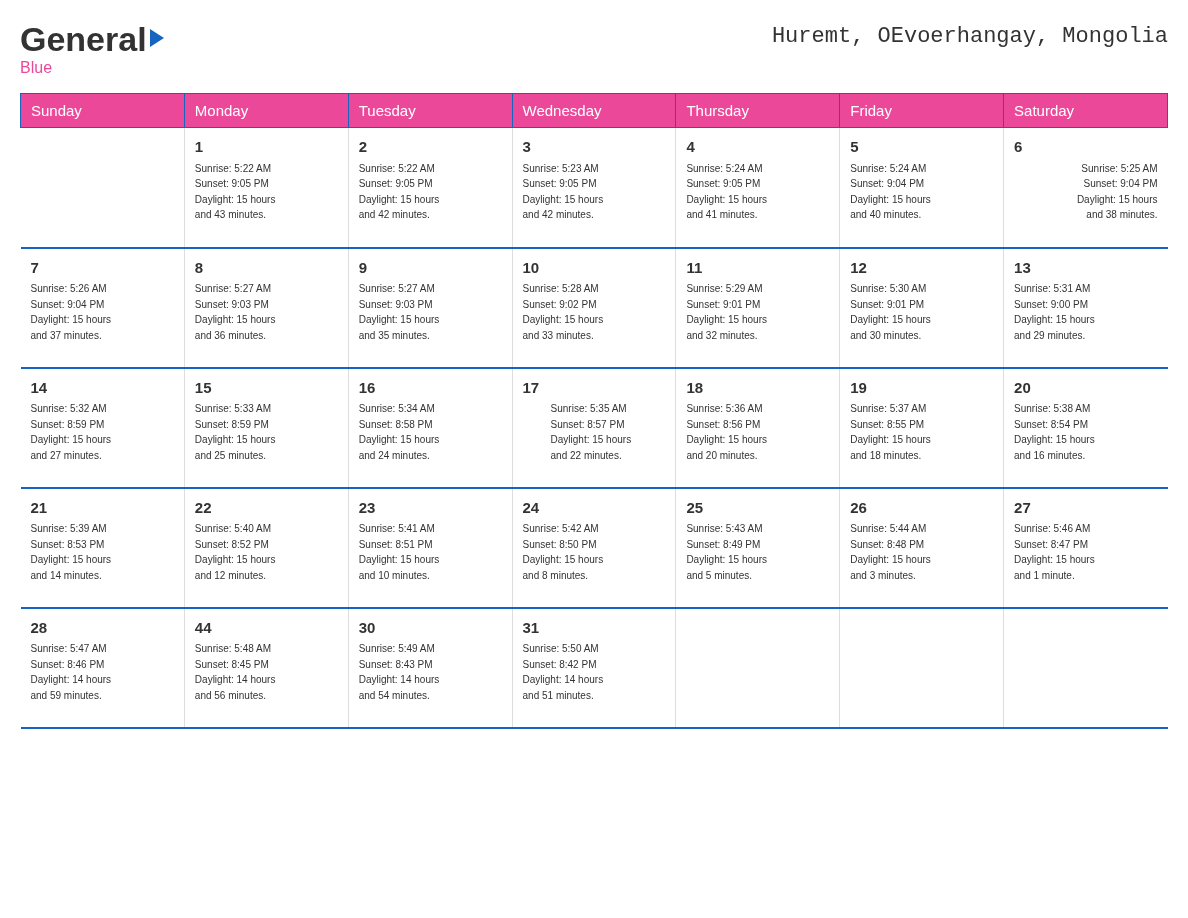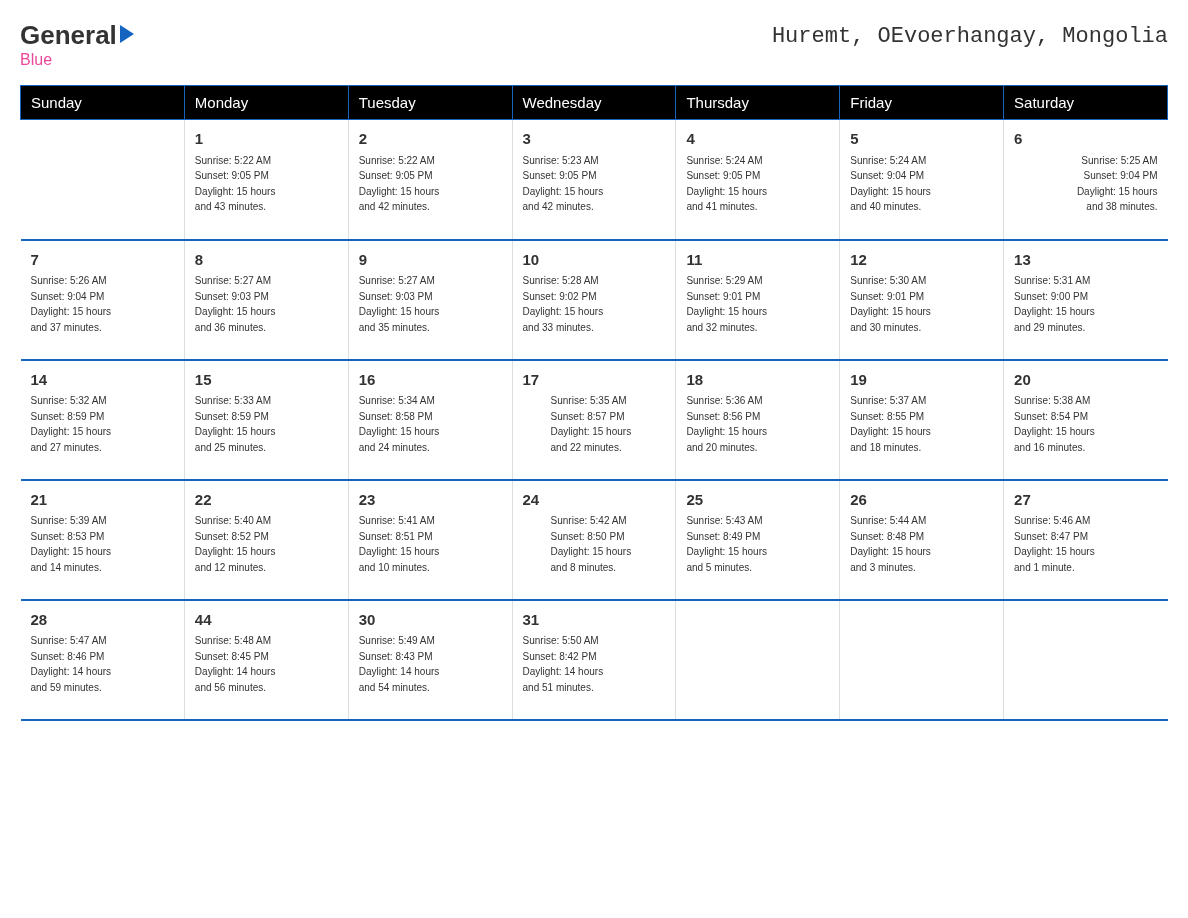--- a/index.html
+++ b/index.html
@@ -18,21 +18,21 @@
       margin-bottom: 16px;
     }
     .logo {
       display: flex;
       flex-direction: column;
       align-items: flex-start;
     }
     .logo-text {
       display: flex;
       align-items: center;
-      font-size: 26px;
+      font-size: 34px;
       font-weight: bold;
       color: #333;
       justify-content: space-between;
     }
     .logo-general { color: #333; }
     .logo-blue { color: #ec4899; }
     .logo-triangle {
       width: 0; height: 0;
       border-left: 14px solid #1565C0;
       border-top: 9px solid transparent;
@@ -54,21 +54,21 @@
       color: #333;
       margin-top: 4px;
       font-family: Liberation Mono, monospace;
     }
     table {
       width: 100%;
       border-collapse: collapse;
       table-layout: fixed;
     }
     thead tr {
-      background-color: #000000;
+      background-color: #ec4899;
     }
     thead th {
       color: #fff;
       font-size: 15px;
       font-weight: normal;
       padding: 8px 10px;
       text-align: left;
       border: 1px solid #1565C0;
     }
     tbody tr {
@@ -291,21 +291,21 @@
         </td>
         <td>
           <span class="day-number">23</span>
           <div class="day-info" style="white-space: pre-line;">Sunrise: 5:41 AM
 Sunset: 8:51 PM
 Daylight: 15 hours
 and 10 minutes.</div>
         </td>
         <td>
           <span class="day-number">24</span>
-          <div class="day-info" style="white-space: pre-line; margin-left: 28px;">Sunrise: 5:42 AM
+          <div class="day-info" style="white-space: pre-line;">Sunrise: 5:42 AM
 Sunset: 8:50 PM
 Daylight: 15 hours
 and 8 minutes.</div>
         </td>
         <td>
           <span class="day-number">25</span>
           <div class="day-info" style="white-space: pre-line;">Sunrise: 5:43 AM
 Sunset: 8:49 PM
 Daylight: 15 hours
 and 5 minutes.</div>

